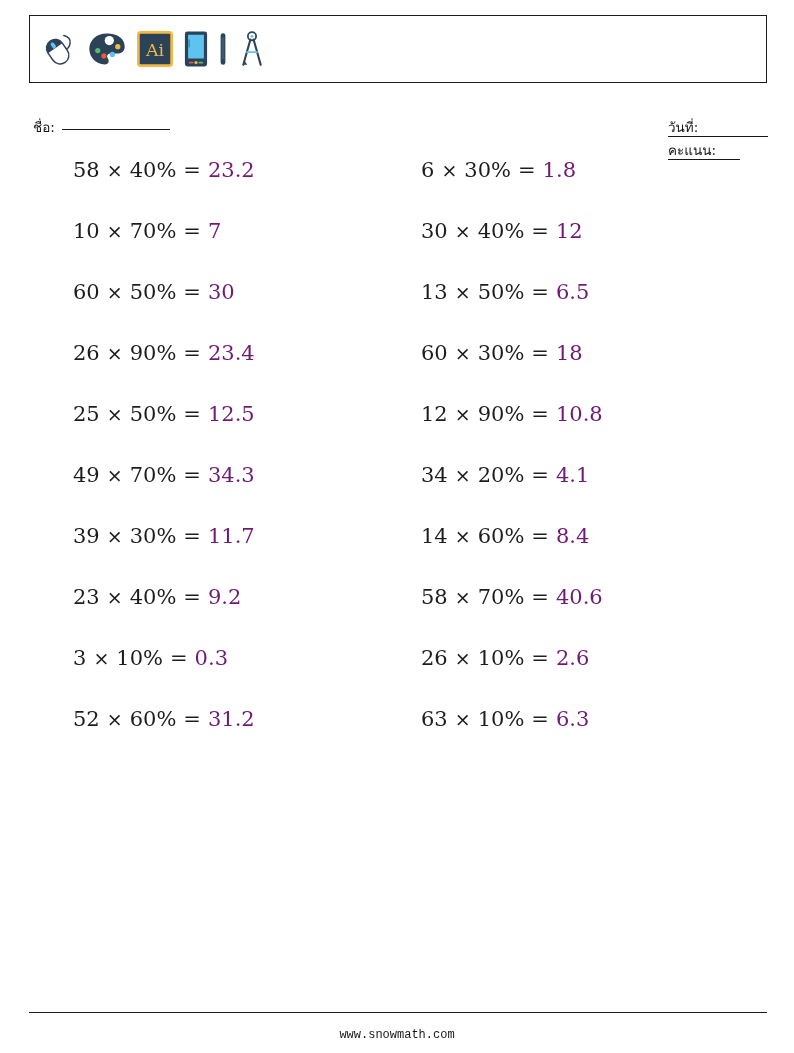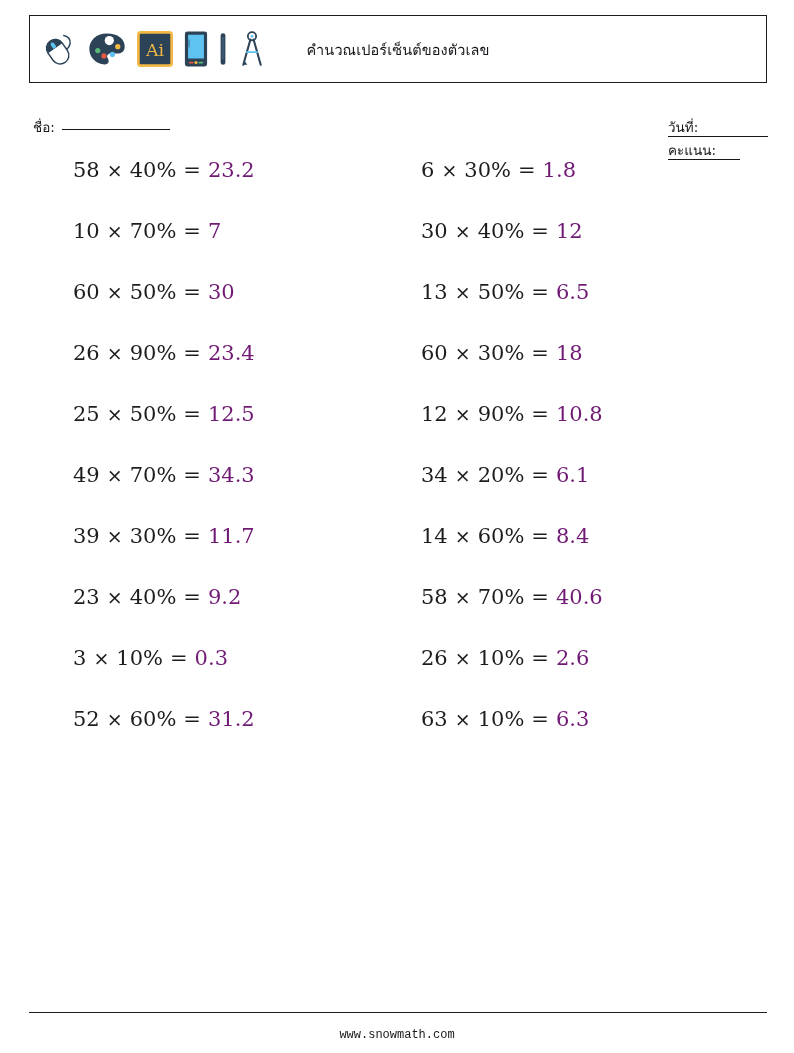--- a/index.html
+++ b/index.html
@@ -215,21 +215,20 @@
           <circle cx="18" cy="8" r="1.8" fill="#5ec3f0"></circle>
           <path d="M16 12 L7 44" fill="none" stroke="#2b4257" stroke-width="2.6" stroke-linecap="round"></path>
           <path d="M20 12 L29 44" fill="none" stroke="#2b4257" stroke-width="2.6" stroke-linecap="round"></path>
           <path d="M11.5 28 L24.5 28" fill="none" stroke="#5ec3f0" stroke-width="2.2" stroke-linecap="round"></path>
           <path d="M7 44 l2.5 -4 l2.5 4 z" fill="#2b4257"></path>
         </svg>
       </span>
 
     </div>
 
-    <div class="header-title">คำนวณเปอร์เซ็นต์ของตัวเลข</div>
   </div>
 
   <div class="meta-row">
     <div class="meta-left">
       <span class="meta-label">ชื่อ:</span>
       <span class="rule rule-name"></span>
     </div>
     <div class="meta-right">
       <span class="meta-label">วันที่:</span>
       <span class="rule rule-date"></span>
@@ -315,21 +314,21 @@
         <span class="times">×</span>
         <span class="percent">70%</span>
         <span class="equals">=</span>
         <span class="answer">34.3</span>
       </div>
       <div class="prob col-right">
         <span class="operand">34</span>
         <span class="times">×</span>
         <span class="percent">20%</span>
         <span class="equals">=</span>
-        <span class="answer">6.1</span>
+        <span class="answer">4.1</span>
       </div>
       <div class="prob col-left">
         <span class="operand">39</span>
         <span class="times">×</span>
         <span class="percent">30%</span>
         <span class="equals">=</span>
         <span class="answer">11.7</span>
       </div>
       <div class="prob col-right">
         <span class="operand">14</span>

